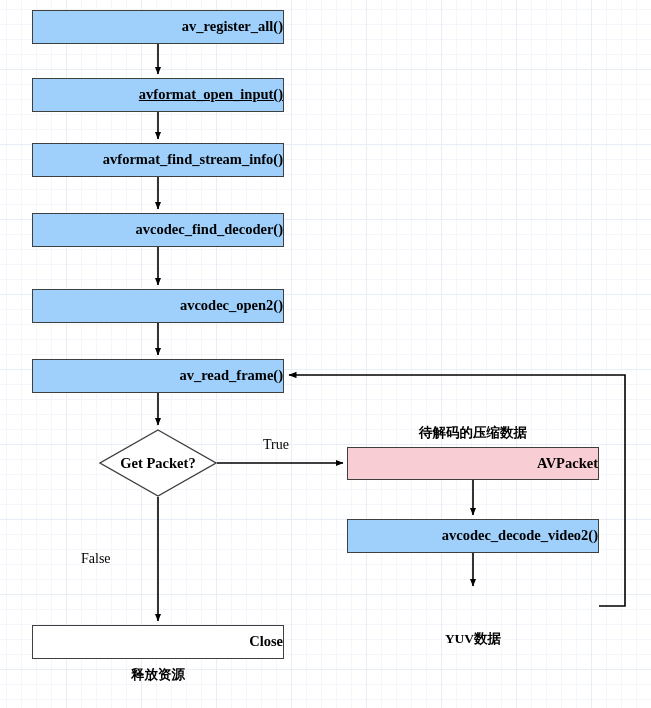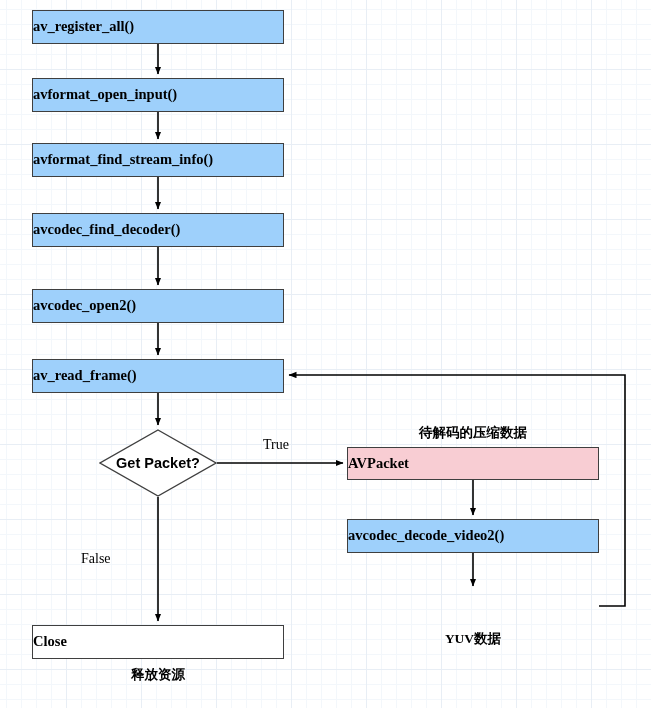--- a/index.html
+++ b/index.html
@@ -20,21 +20,21 @@
     background-size: 75px 75px, 75px 75px, 15px 15px, 15px 15px;
     background-position: -9px -6px, -9px -6px, -9px -6px, -9px -6px;
     overflow: hidden;
     font-family: "Liberation Serif", serif;
   }
   .node {
     position: absolute;
     box-sizing: border-box;
     display: flex;
     align-items: center;
-    justify-content: flex-start;
+    justify-content: flex-end;
     font-family: "Liberation Serif", serif;
     font-size: 14.5px;
     font-weight: bold;
     color: #000000;
     text-align: center;
     line-height: 1.2;
   }
   .box-blue {
     background: #9ed0fb;
     border: 1px solid #3f3f3f;
@@ -54,21 +54,21 @@
     position: absolute;
     left: 0;
     top: 0;
   }
   .diamond-label {
     position: absolute;
     inset: 0;
     display: flex;
     align-items: center;
     justify-content: center;
-    font-family: Liberation Sans, sans-serif;
+    font-family: Liberation Serif, serif;
     font-size: 14.5px;
     font-weight: bold;
     color: #000000;
   }
   .edge-label {
     position: absolute;
     font-family: "Liberation Serif", serif;
     font-size: 14px;
     font-weight: normal;
     color: #000000;
@@ -115,21 +115,21 @@
       <path d="M473,480 L473,515"></path>
       <path d="M473,553 L473,586"></path>
       <path d="M599,606 L625,606 L625,375 L289,375"></path>
     </g>
   </svg>
 
   <div class="node box-blue" style="left:32px; top:10px; width:252px; height:34px;">
     <span>av_register_all()</span>
   </div>
 
-  <div class="node box-blue" style="left:32px; top:78px; width:252px; height:34px;">
+  <div class="node box-blue" style="left:32px; top:78px; width:252px; height:34px;text-decoration:underline;">
     <span>avformat_open_input()</span>
   </div>
 
   <div class="node box-blue" style="left:32px; top:213px; width:252px; height:34px;">
     <span>avcodec_find_decoder()</span>
   </div>
 
   <div class="node box-blue" style="left:32px; top:143px; width:252px; height:34px;">
     <span>avformat_find_stream_info()</span>
   </div>

